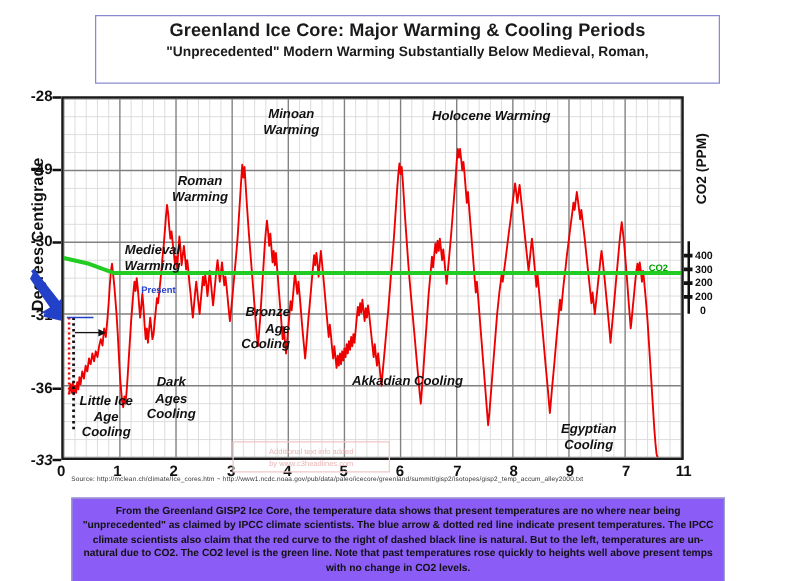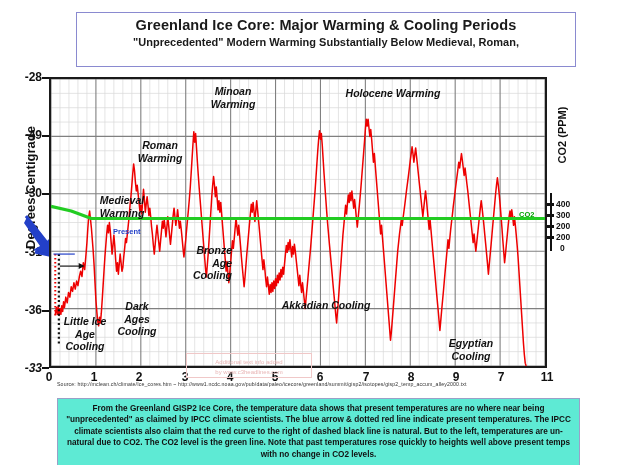--- a/index.html
+++ b/index.html
@@ -98,21 +98,21 @@
   .watermark{
     position:absolute;left:186px;top:353px;width:126px;height:25px;
     border:1px solid #f0c8c8;
     color:#e8b6b6;font-size:6px;text-align:center;line-height:10px;
     padding-top:3px;box-sizing:border-box;
   }
 
   
   .caption{
     position:absolute;left:57px;top:398px;width:523px;
-    background:#5eead4;border:1px solid #9aa0c8;
+    background:#8b5cf6;border:1px solid #9aa0c8;
     box-sizing:border-box;padding:4px 6px 5px 6px;
     font-size:8.2px;line-height:11.4px;color:#111;text-align:center;
     font-weight:600;
   }
 
   .blue-arrow{position:absolute;left:24px;top:214px;}
 </style>
 </head>
 <body>
 

